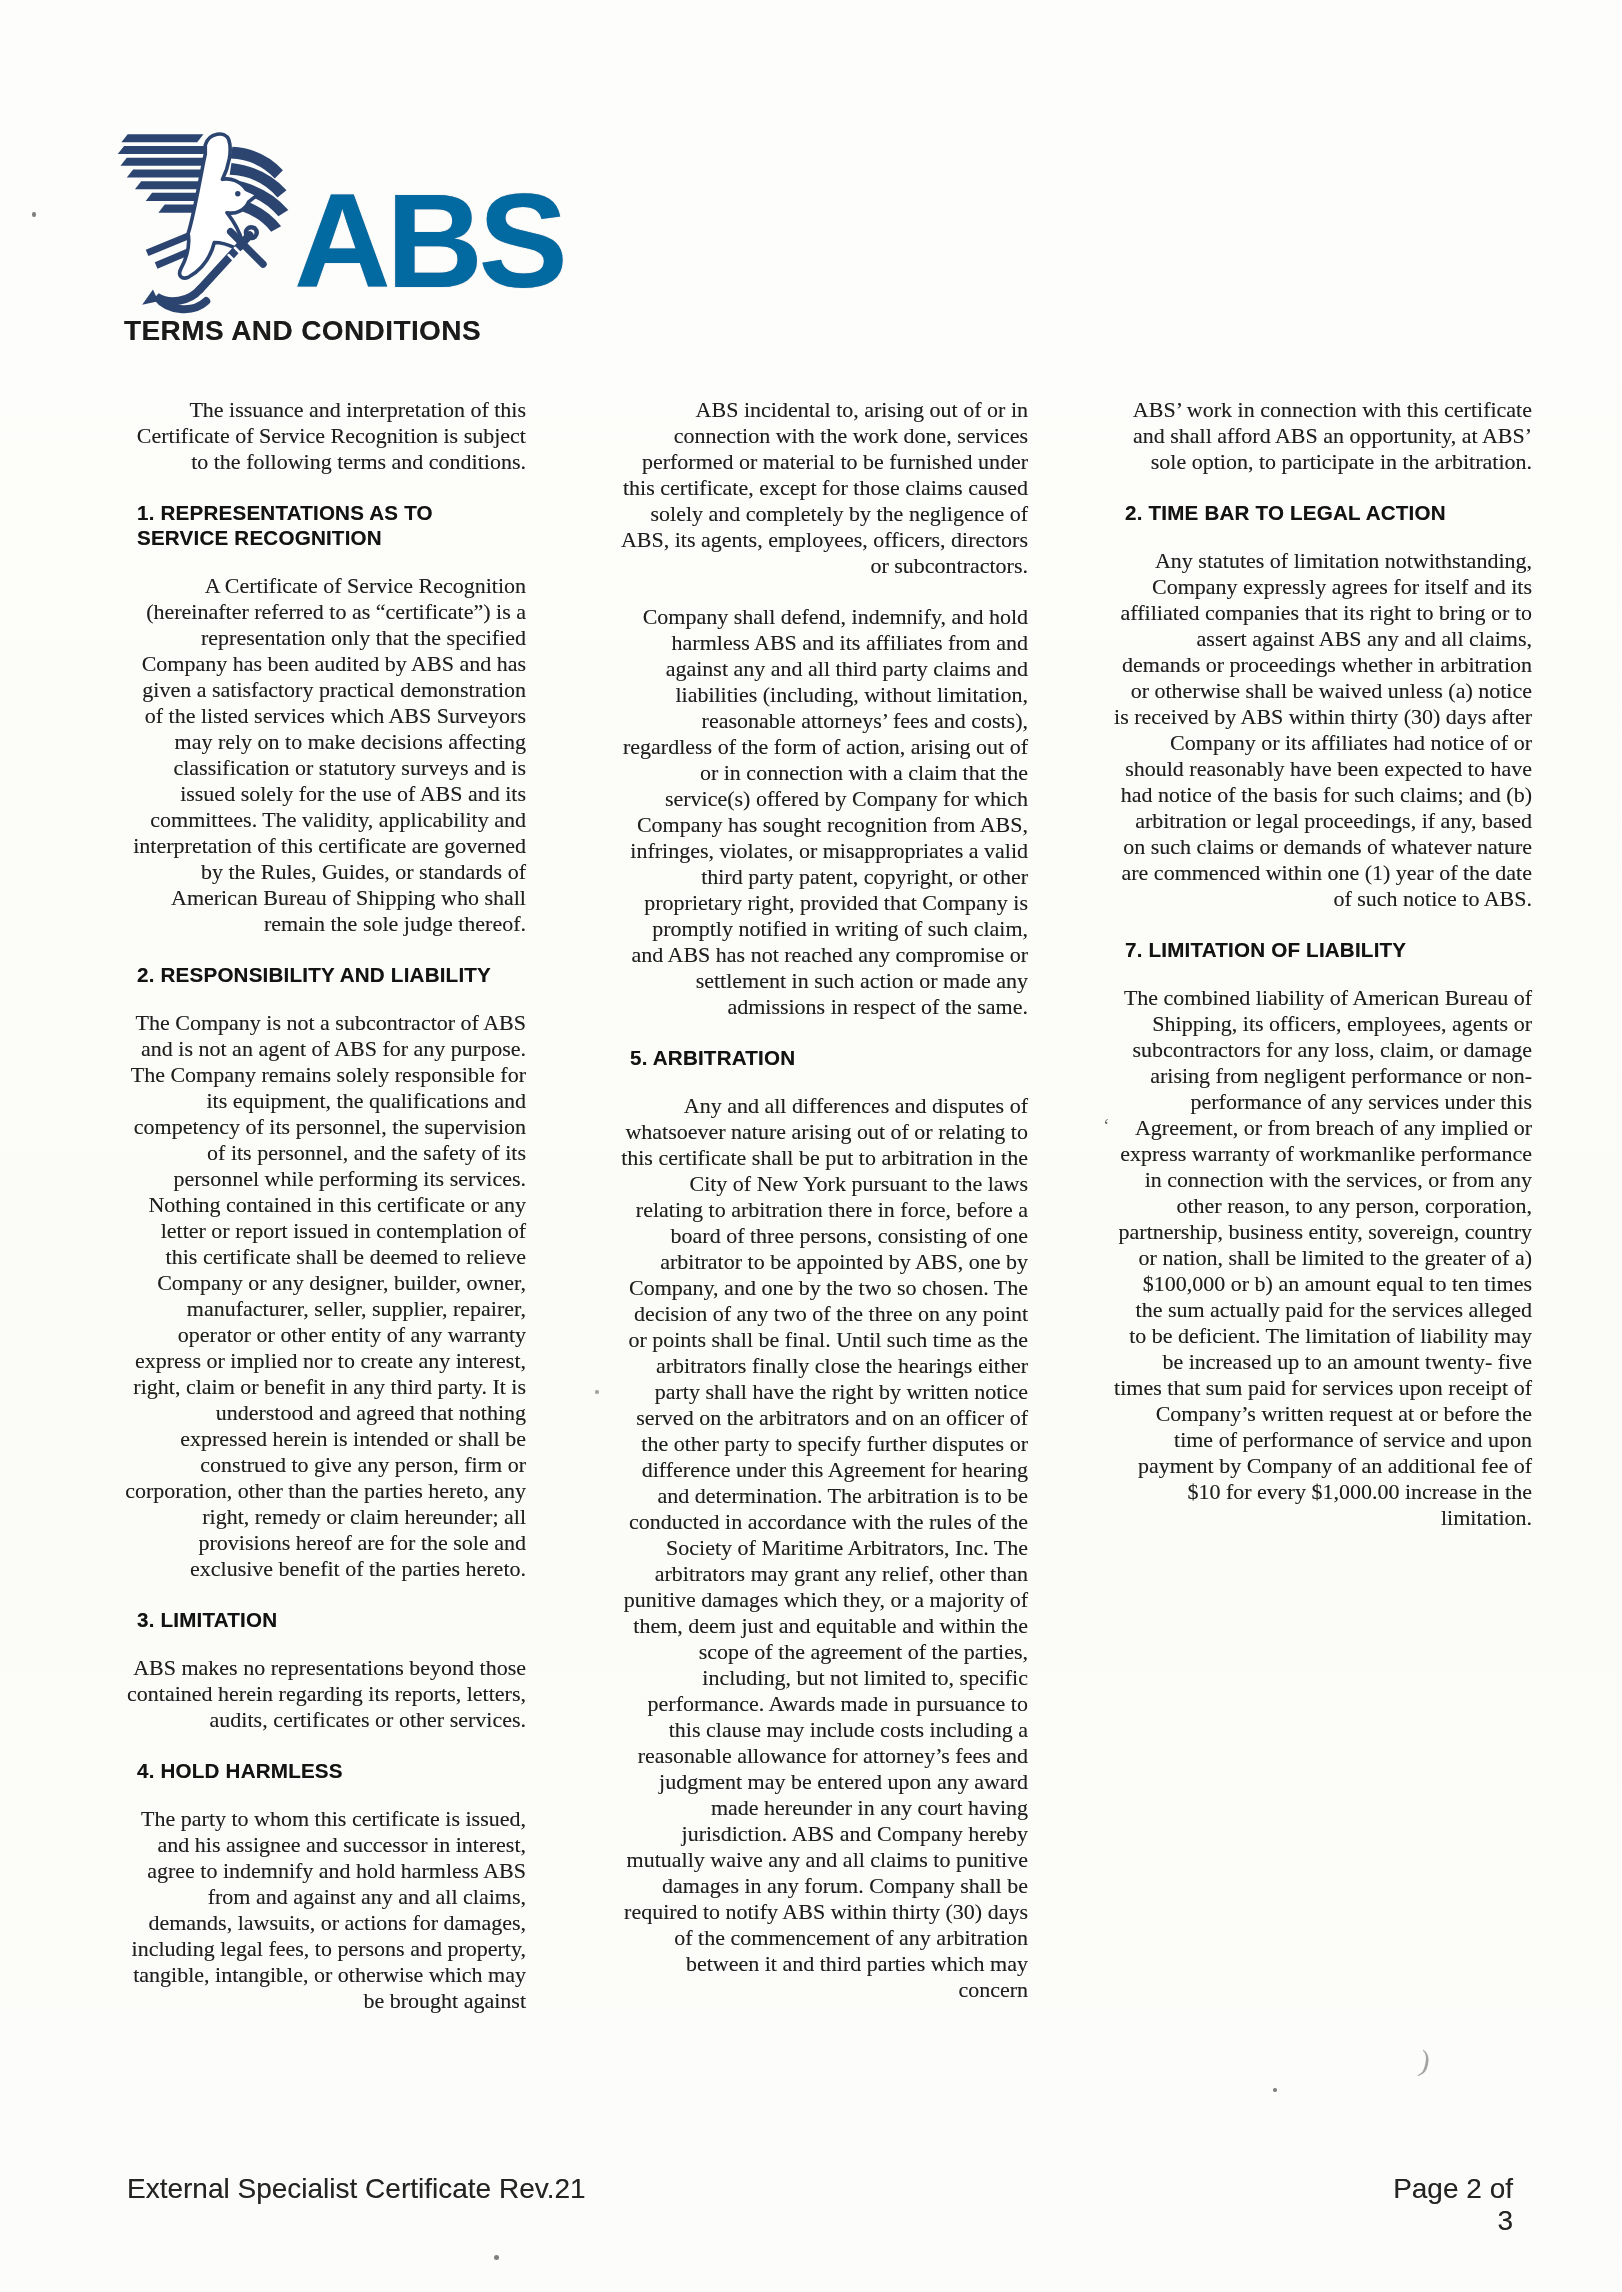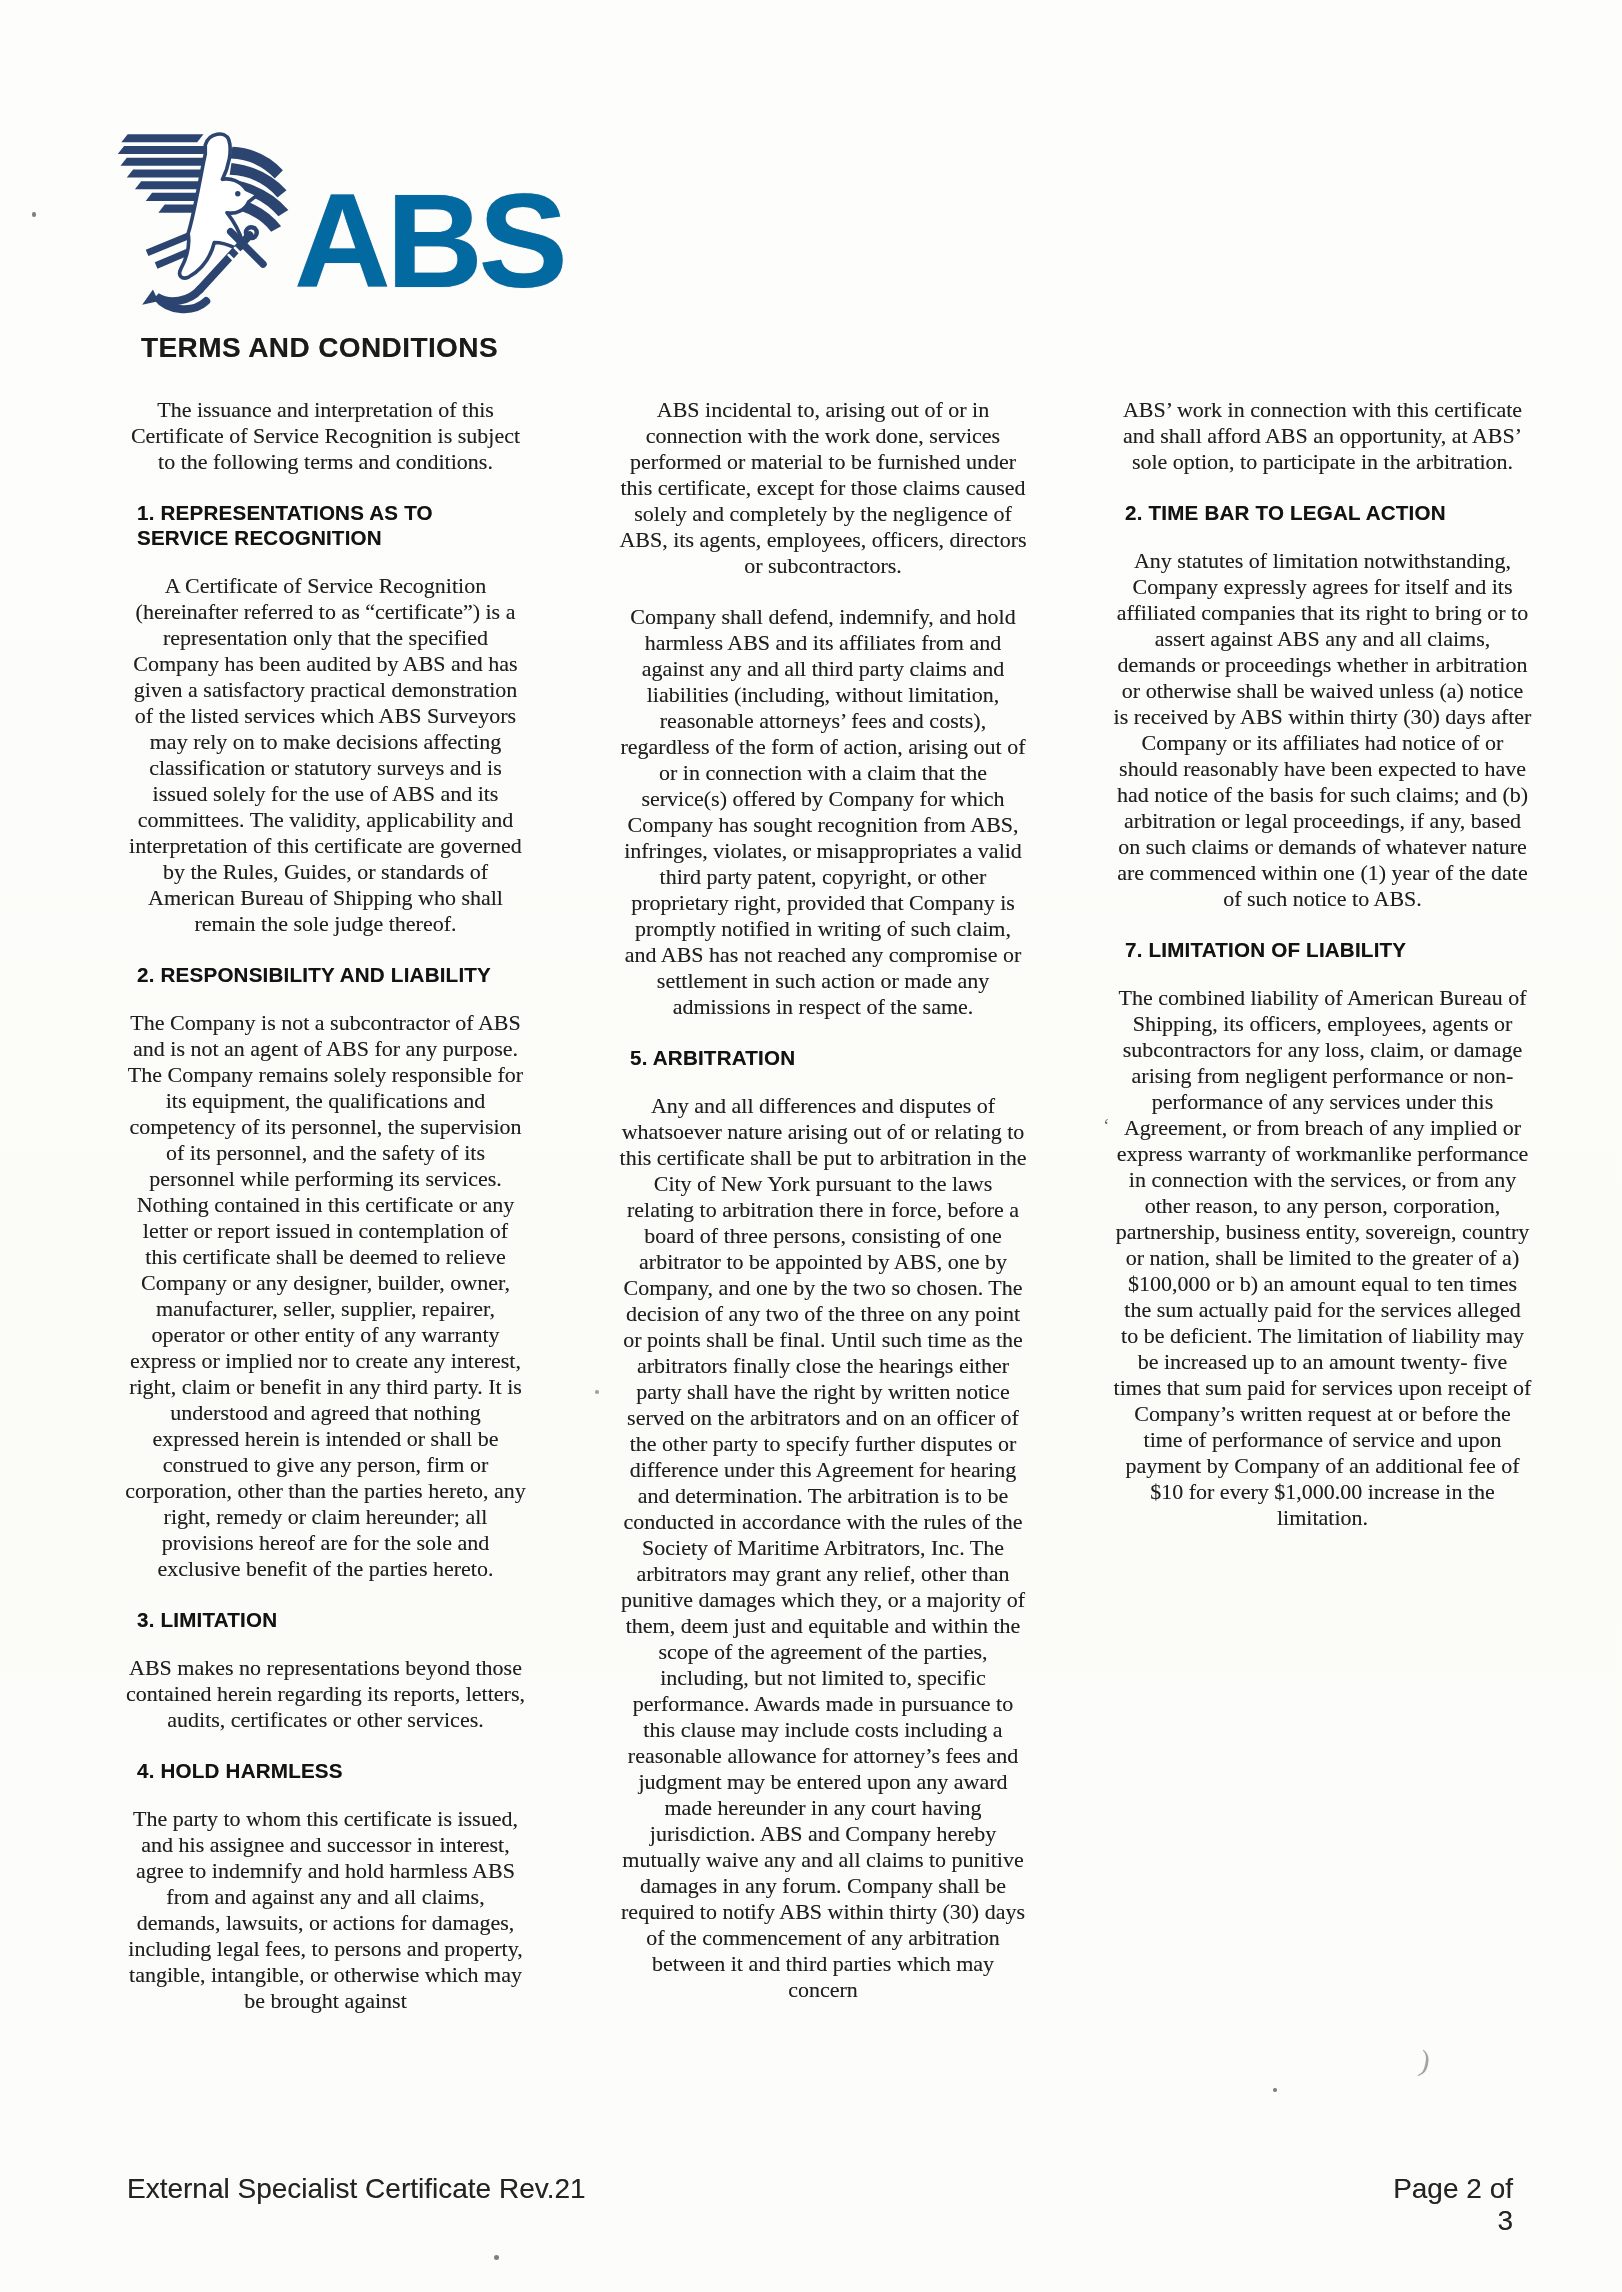--- a/index.html
+++ b/index.html
@@ -15,34 +15,34 @@
   .eagle{position:absolute;left:113px;top:127px;width:190px;height:194px;}
   .wordmark{
     position:absolute;left:294px;top:174px;
     font-family:"Liberation Sans",sans-serif;font-weight:700;
     font-size:134px;line-height:1;color:#0369a1;letter-spacing:-4.5px;
     text-shadow:0 0 0.9px rgba(43,68,112,.55);
   }
 
   
   .doc-title{
-    position:absolute;left:124px;top:315px;margin:17px;
+    position:absolute;left:124px;top:315px;margin:0;
     font-family:"Liberation Sans",sans-serif;font-weight:700;
     font-size:28px;color:#1b1b1b;letter-spacing:0.4px;
     text-shadow:0 0 0.4px rgba(0,0,0,.5);
   }
 
   
   .col{position:absolute;top:397px;}
   #col1{left:125px;width:401px;}
   #col2{left:618px;width:410px;}
   #col3{left:1113px;width:419px;}
   .col p{
     font-size:22px;line-height:26px;color:#1f1f1f;
-    margin:0 0 25px 0;text-align:center;
+    margin:0 0 25px 0;text-align:right;
     text-shadow:0 0 0.4px rgba(20,20,20,.4);
   }
   .col h2{
     font-family:"Liberation Sans",sans-serif;font-weight:700;
     font-size:20.6px;line-height:25px;color:#131313;
     margin:0 0 23px 12px;letter-spacing:0.2px;
     text-shadow:0 0 0.4px rgba(0,0,0,.45);
   }
 
   

